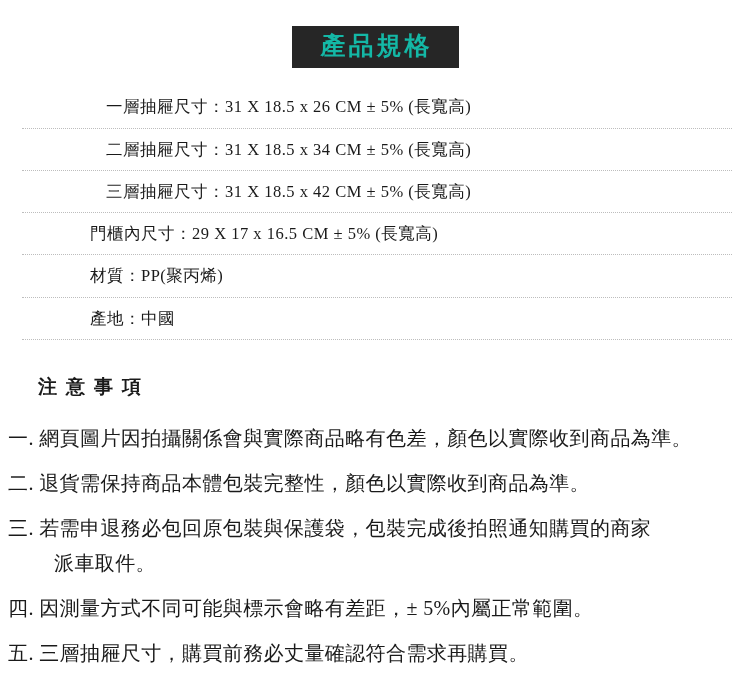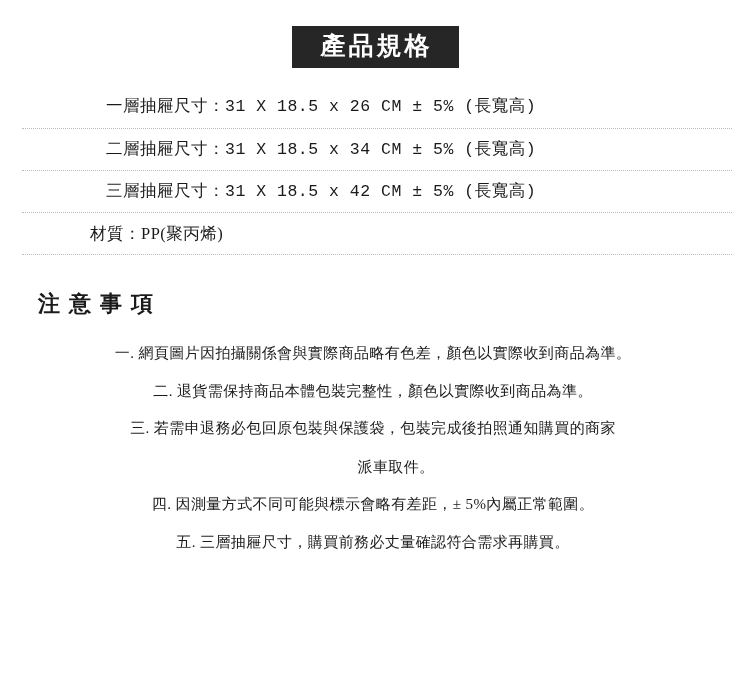--- a/index.html
+++ b/index.html
@@ -22,21 +22,21 @@
   }
 
   
   .spec-title-wrap {
     text-align: center;
     padding-top: 26px;
   }
   .spec-title {
     display: inline-block;
     background: #262626;
-    color: #ffffff;
+    color: #14b8a6;
     font-size: 25px;
     letter-spacing: 3px;
     font-weight: bold;
     padding: 7px 26px 9px 29px;
     line-height: 1.05;
     font-family: "Liberation Serif", "DejaVu Serif", serif;
   }
 
   .spec-list {
     margin: 18px 18px 0 22px;
@@ -44,69 +44,70 @@
     list-style: none;
   }
   .spec-list li {
     font-size: 16.5px;
     letter-spacing: 0.5px;
     padding: 10px 0 9px 75px;
     border-bottom: 1px dotted #bdbdbd;
     white-space: nowrap;
     line-height: 1.35;
   }
-  .spec-list li.indent-a { padding-left: 84px; font-family: Liberation Mono, monospace; }
+  .spec-list li.indent-a { padding-left: 84px; }
   .spec-list li.indent-b { padding-left: 68px; }
 
   
   .notes-title {
     margin: 34px 0 0 38px;
-    font-size: 22px;
+    font-size: 19px;
     font-weight: bold;
     letter-spacing: 9px;
     color: #1a1a1a;
   }
   .notes-list {
     margin: 16px 12px 0 8px;
     padding: 0;
     list-style: none;
   }
   .notes-list li {
-    font-size: 15px;
+    font-size: 20px;
     line-height: 1.55;
     padding: 7px 0 7px 0;
     letter-spacing: 0.4px;
-    text-align: center;
   }
   .note-num {
     display: inline;
   }
   .note-text {
     display: inline;
   }
   .note-cont {
     display: block;
     padding-left: 46px;
-    margin-top: 16px;
+    margin-top: 4px;
   }
 </style>
 </head>
 <body>
 
 <div class="page">
 
   <div class="spec-title-wrap">
     <div class="spec-title">產品規格</div>
   </div>
 
   <ul class="spec-list">
     <li class="indent-a">一層抽屜尺寸：31 X 18.5 x 26 CM ± 5% (長寬高)</li>
     <li class="indent-a">二層抽屜尺寸：31 X 18.5 x 34 CM ± 5% (長寬高)</li>
     <li class="indent-a">三層抽屜尺寸：31 X 18.5 x 42 CM ± 5% (長寬高)</li>
+    <li class="indent-b">門櫃內尺寸：29 X 17 x 16.5 CM ± 5% (長寬高)</li>
     <li class="indent-b">材質：PP(聚丙烯)</li>
+    <li class="indent-b">產地：中國</li>
   </ul>
 
   <div class="notes-title">注意事項</div>
 
   <ul class="notes-list">
     <li>
       <span class="note-num">一.</span>
       <span class="note-text">網頁圖片因拍攝關係會與實際商品略有色差，顏色以實際收到商品為準。</span>
     </li>
     <li>

